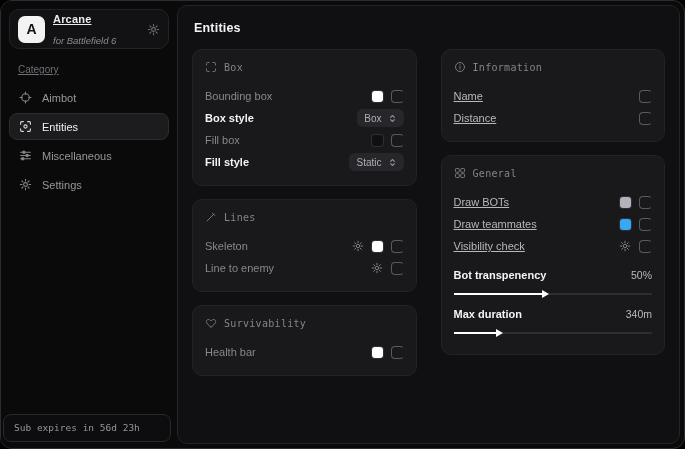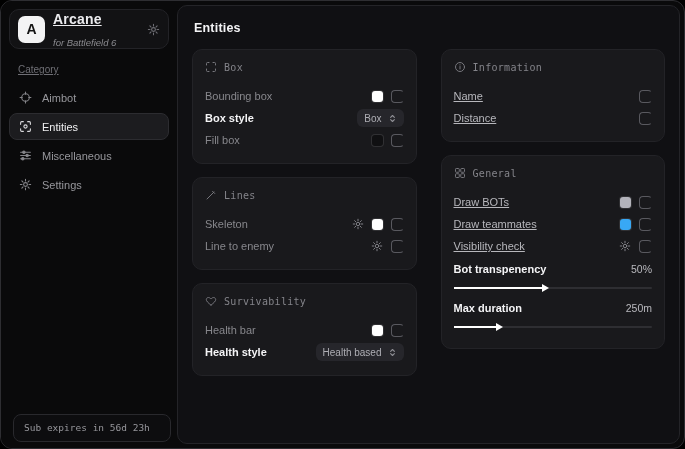--- a/index.html
+++ b/index.html
@@ -13,34 +13,34 @@
   
   .sidebar { width: 176px; flex: 0 0 176px; position: relative; padding: 8px; background: #0a0a0b; }
   .brand {
     display: flex; align-items: center; gap: 8px; height: 40px;
     background: #121214; border: 1px solid #232327; border-radius: 10px; padding: 6px 8px;
   }
   .logo {
     width: 27px; height: 27px; border-radius: 7px; background: #f3f3f4; color: #141414;
     font-weight: 700; font-size: 14px; display: grid; place-items: center; flex: 0 0 27px;
   }
-  .brand-name { font-size: 14px; font-weight: 700; color: #ececef; letter-spacing: .2px; text-decoration: underline; }
+  .brand-name { font-size: 11px; font-weight: 700; color: #ececef; letter-spacing: .2px; text-decoration: underline; }
   .brand-sub { font-size: 9.5px; color: #8b8b90; margin-top: 10px; font-style: italic; }
   .brand-gear { margin-left: auto; color: #6e6e74; display: flex; }
   .cat-label { font-size: 10px; color: #6f6f75; margin: 15px 0 9px 9px; text-decoration: underline; }
   .nav-item {
     display: flex; align-items: center; gap: 10px; height: 27px; padding: 0 9px;
     margin-bottom: 2px; border-radius: 8px; border: 1px solid transparent;
     color: #97979c; font-size: 11px; cursor: default;
   }
   .nav-item .nav-icon { display: flex; color: #85858a; }
   .nav-item.active { background: #1c1c1f; border-color: #2c2c30; color: #efeff1; }
   .nav-item.active .nav-icon { color: #dcdcdf; }
   .sub-box {
-    position: absolute; left: 12px; right: 6px; bottom: 6px;
+    position: absolute; left: 2px; right: 6px; bottom: 6px;
     background: #0d0d0f; border: 1px solid #29292d; border-radius: 8px; padding: 7px 10px 8px;
   }
   .sub-line1 { font-family: "DejaVu Sans Mono", monospace; font-size: 9.5px; color: #96969b; }
   .sub-line2 { font-size: 9.5px; font-weight: 700; color: #e4e4e7; margin-top: 4px; }
   
   .main {
     flex: 1; margin: 4px 4px 4px 0; background: #101013;
     border: 1px solid #242428; border-radius: 10px; padding: 13px 14px; overflow: hidden;
   }
   .page-title { font-size: 12.5px; font-weight: 700; color: #f3f3f5; margin: 2px 0 14px 2px; letter-spacing: .2px; }
@@ -69,21 +69,21 @@
     width: 13px; height: 13px; border: 1.5px solid #59595f; border-right-color: transparent;
     border-radius: 4px; cursor: pointer;
   }
   .row-gear { display: flex; color: #808086; cursor: pointer; }
   .dropdown {
     display: flex; align-items: center; gap: 6px; background: #26262b; border-radius: 6px;
     padding: 0 7px; height: 18px; cursor: pointer;
   }
   .dropdown .dd-value { font-size: 10px; color: #aeaeb4; }
   .dropdown .dd-icon { display: flex; color: #8d8d93; }
-  .slider-group { margin-top: 1px; }
+  .slider-group { margin-top: 7px; }
   .slider-value { font-size: 10.5px; color: #b9b9be; }
   .track {
     position: relative; height: 2px; background: #2e2e32; border-radius: 1px;
     margin: 7px 0 8px; cursor: pointer;
   }
   .fill { position: absolute; left: 0; top: 0; height: 2px; background: #ffffff; }
   .fill::after {
     content: ""; position: absolute; right: -6px; top: -3px;
     border-top: 4px solid transparent; border-bottom: 4px solid transparent;
     border-left: 7px solid #ffffff;
@@ -192,20 +192,31 @@
               </span>
             </span>
           </div>
           <div class="row">
             <span class="row-label lbl-dim">Fill box</span>
             <span class="controls">
               <span class="swatch" style="background: rgb(16, 16, 18);"></span>
               <span class="cb"></span>
             </span>
           </div>
+          <div class="row">
+            <span class="row-label lbl-bright">Fill style</span>
+            <span class="dropdown">
+              <span class="dd-value">Static</span>
+              <span class="dd-icon">
+                <svg width="9" height="9" viewBox="0 0 24 24" fill="none" stroke="currentColor" stroke-width="3" stroke-linecap="round" stroke-linejoin="round">
+                    <path d="M7 9l5-5 5 5M7 15l5 5 5-5"></path>
+                  </svg>
+              </span>
+            </span>
+          </div>
         </section>
 
         <section class="card">
           <div class="card-header">
             <span class="hdr-icon">
               <svg width="12" height="12" viewBox="0 0 24 24" fill="none" stroke="currentColor" stroke-width="2" stroke-linecap="round">
                 <path d="M4 20L18 6"></path>
                   <path d="M15 4.5l4.5 4.5"></path>
               </svg>
             </span>
@@ -245,31 +256,20 @@
                 <path d="M12 20s-7-4.4-9-9c-1.2-2.8.7-6 3.9-6C9.1 5 10.5 6.5 12 8c1.5-1.5 2.9-3 5.1-3 3.2 0 5.1 3.2 3.9 6-2 4.6-9 9-9 9z"></path>
               </svg>
             </span>
             <span>Survivability</span>
           </div>
           <div class="row">
             <span class="row-label lbl-dim">Health bar</span>
             <span class="controls">
               <span class="swatch" style="background: rgb(255, 255, 255);"></span>
               <span class="cb"></span>
-            </span>
-          </div>
-          <div class="row">
-            <span class="row-label lbl-bright">Health style</span>
-            <span class="dropdown">
-              <span class="dd-value">Health based</span>
-              <span class="dd-icon">
-                <svg width="9" height="9" viewBox="0 0 24 24" fill="none" stroke="currentColor" stroke-width="3" stroke-linecap="round" stroke-linejoin="round">
-                    <path d="M7 9l5-5 5 5M7 15l5 5 5-5"></path>
-                  </svg>
-              </span>
             </span>
           </div>
         </section>
       </div>
 
       <div class="col">
 
         <section class="card">
           <div class="card-header">
             <span class="hdr-icon">
@@ -340,21 +340,21 @@
               <span class="slider-value">50%</span>
             </div>
             <div class="track">
               <div class="fill" style="width: 45%;"></div>
             </div>
           </div>
 
           <div class="slider-group">
             <div class="row">
               <span class="row-label lbl-bright">Max duration</span>
-              <span class="slider-value">250m</span>
+              <span class="slider-value">340m</span>
             </div>
             <div class="track">
               <div class="fill" style="width: 22%;"></div>
             </div>
           </div>
         </section>
       </div>
     </div>
   </main>
 </div>

